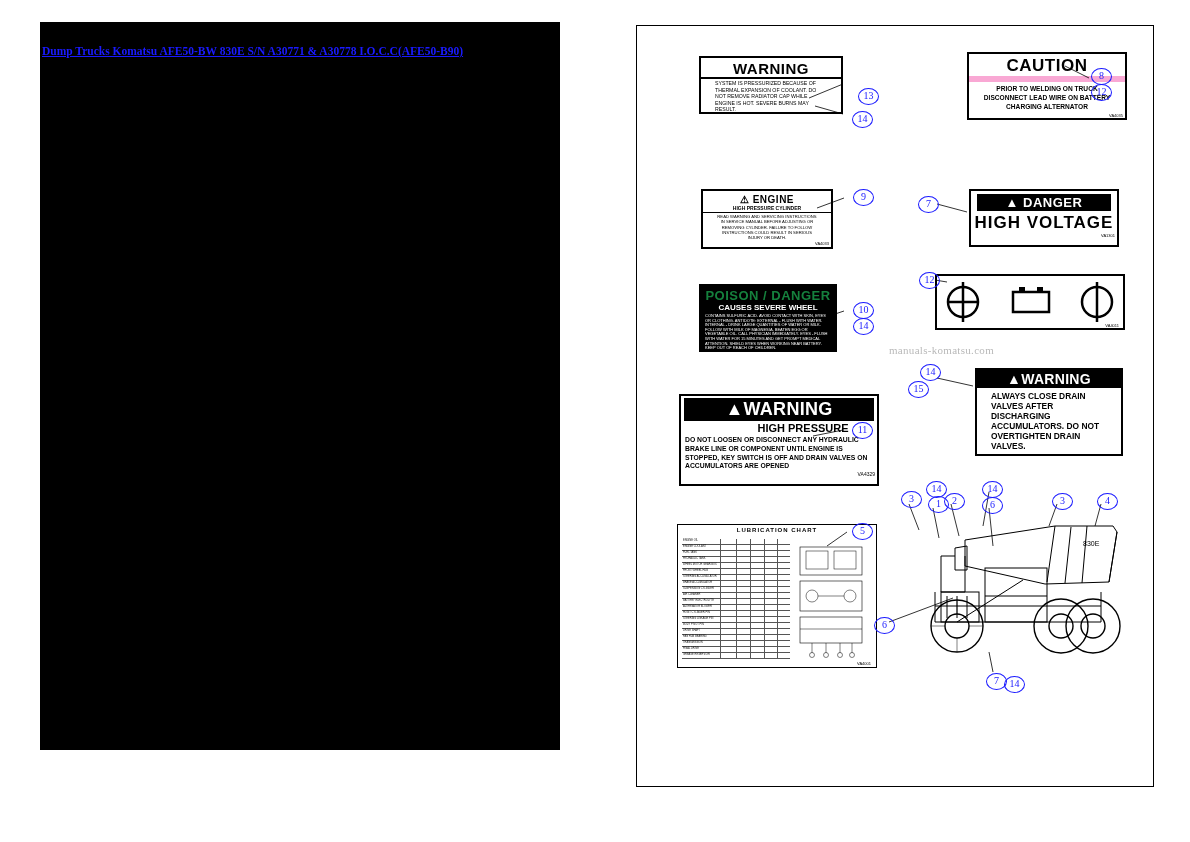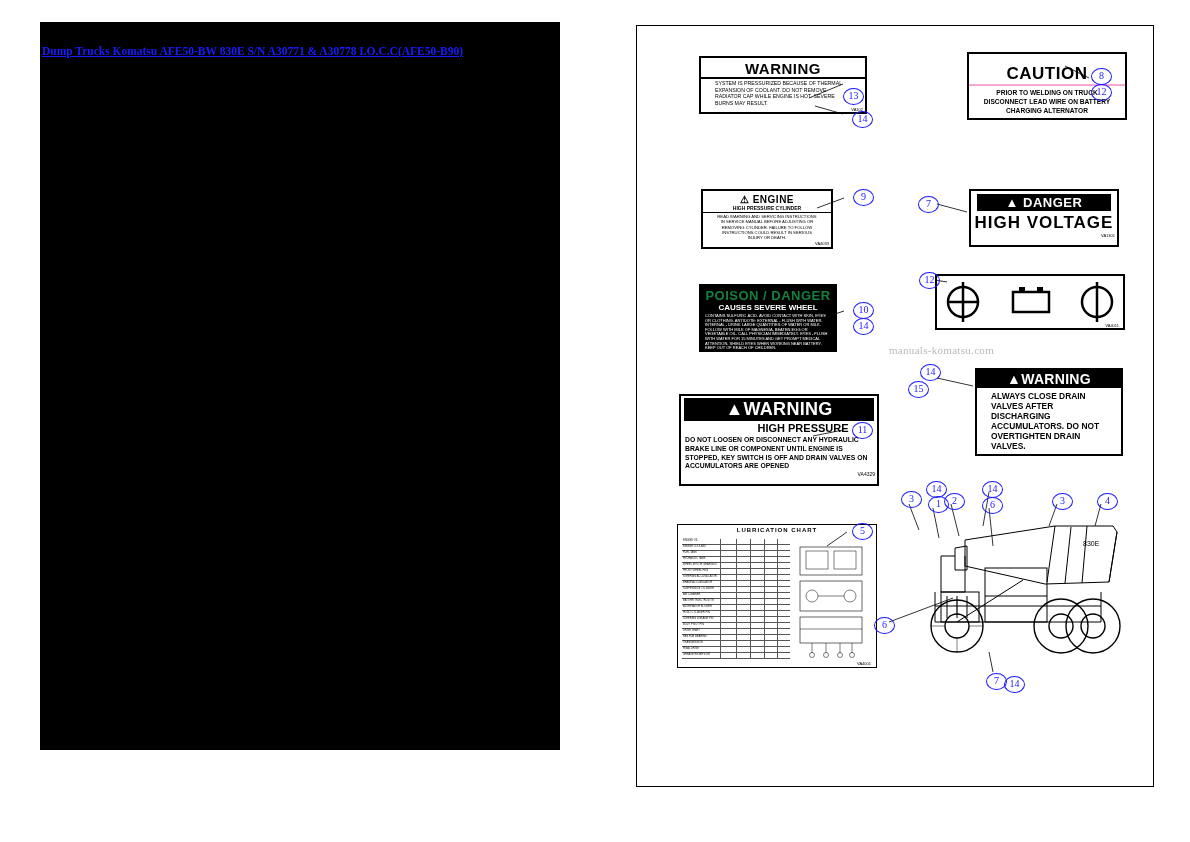--- a/index.html
+++ b/index.html
@@ -102,26 +102,26 @@
     left: 252px;
     top: 318px;
     font-family: "Liberation Serif", serif;
     font-size: 11px;
     color: #b9b9b9;
     letter-spacing: 0.3px;
     white-space: nowrap;
   }
 
   
-  #plate-warning-coolant { left: 62px; top: 30px; width: 168px; height: 58px; }
+  #plate-warning-coolant { left: 62px; top: 30px; width: 144px; height: 58px; }
   #plate-warning-coolant .hdr { font-size: 15px; padding-top: 2px; border-bottom: 2px solid #000; }
 
   
   #plate-caution-welding { left: 330px; top: 26px; width: 160px; height: 68px; }
-  #plate-caution-welding .hdr { font-size: 17px; padding-top: 10px; border-bottom: 2px solid #f9a8d4; }
+  #plate-caution-welding .hdr { font-size: 17px; padding-top: 2px; border-bottom: 6px solid #f9a8d4; }
   #plate-caution-welding .body { font-size: 6.6px; text-align: center; line-height: 1.35; padding-top: 3px; font-weight: bold; }
 
   
   #plate-danger-cylinder { left: 64px; top: 163px; width: 132px; height: 60px; }
   #plate-danger-cylinder .hdr { font-size: 10px; padding-top: 3px; }
   #plate-danger-cylinder .sub { font-size: 5px; font-weight: bold; border-bottom: 1px solid #000; padding-bottom: 1px; }
 
   
   #plate-danger-voltage { left: 332px; top: 163px; width: 150px; height: 58px; }
   #plate-danger-voltage .bar {
@@ -402,21 +402,21 @@
         <line x1="420" y1="478" x2="412" y2="500"></line>
         <line x1="464" y1="478" x2="458" y2="500"></line>
         <line x1="252" y1="596" x2="316" y2="572"></line>
         <line x1="356" y1="646" x2="352" y2="626"></line>
       </g>
     </svg>
 
     <div id="callout-layer">
         <div class="callout" style="left: 454px; top: 42px;">8</div>
         <div class="callout" style="left: 454px; top: 58px;">12</div>
-        <div class="callout" style="left: 206px; top: 62px;">13</div>
+        <div class="callout" style="left: 221px; top: 62px;">13</div>
         <div class="callout" style="left: 215px; top: 85px;">14</div>
         <div class="callout" style="left: 216px; top: 163px;">9</div>
         <div class="callout" style="left: 281px; top: 170px;">7</div>
         <div class="callout" style="left: 282px; top: 246px;">12</div>
         <div class="callout" style="left: 216px; top: 276px;">10</div>
         <div class="callout" style="left: 216px; top: 292px;">14</div>
         <div class="callout" style="left: 283px; top: 338px;">14</div>
         <div class="callout" style="left: 271px; top: 355px;">15</div>
         <div class="callout" style="left: 215px; top: 396px;">11</div>
         <div class="callout" style="left: 215px; top: 497px;">5</div>

